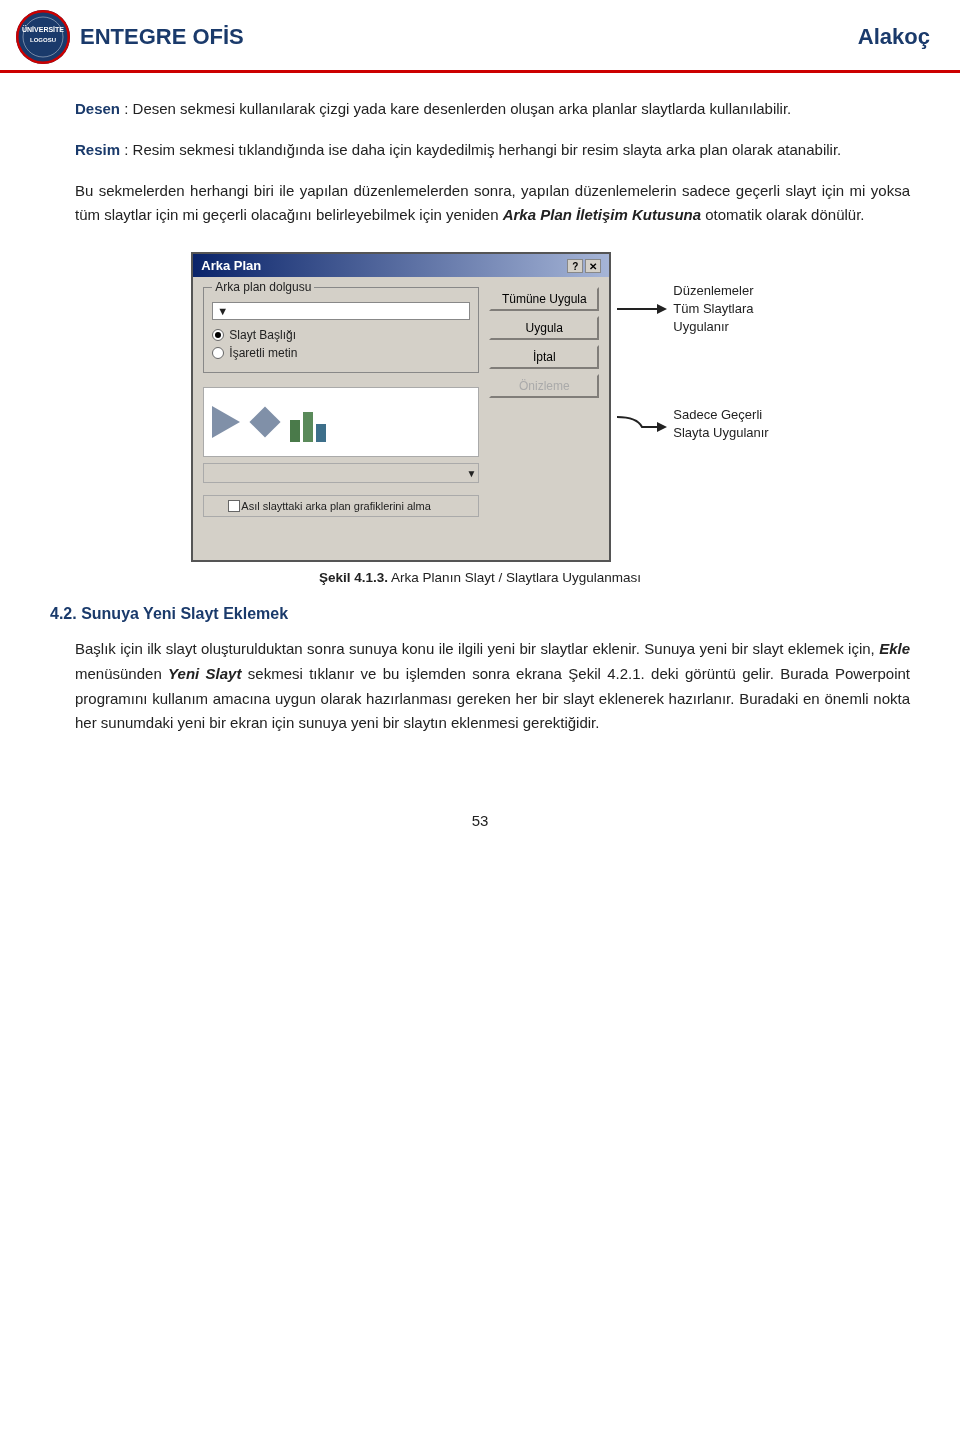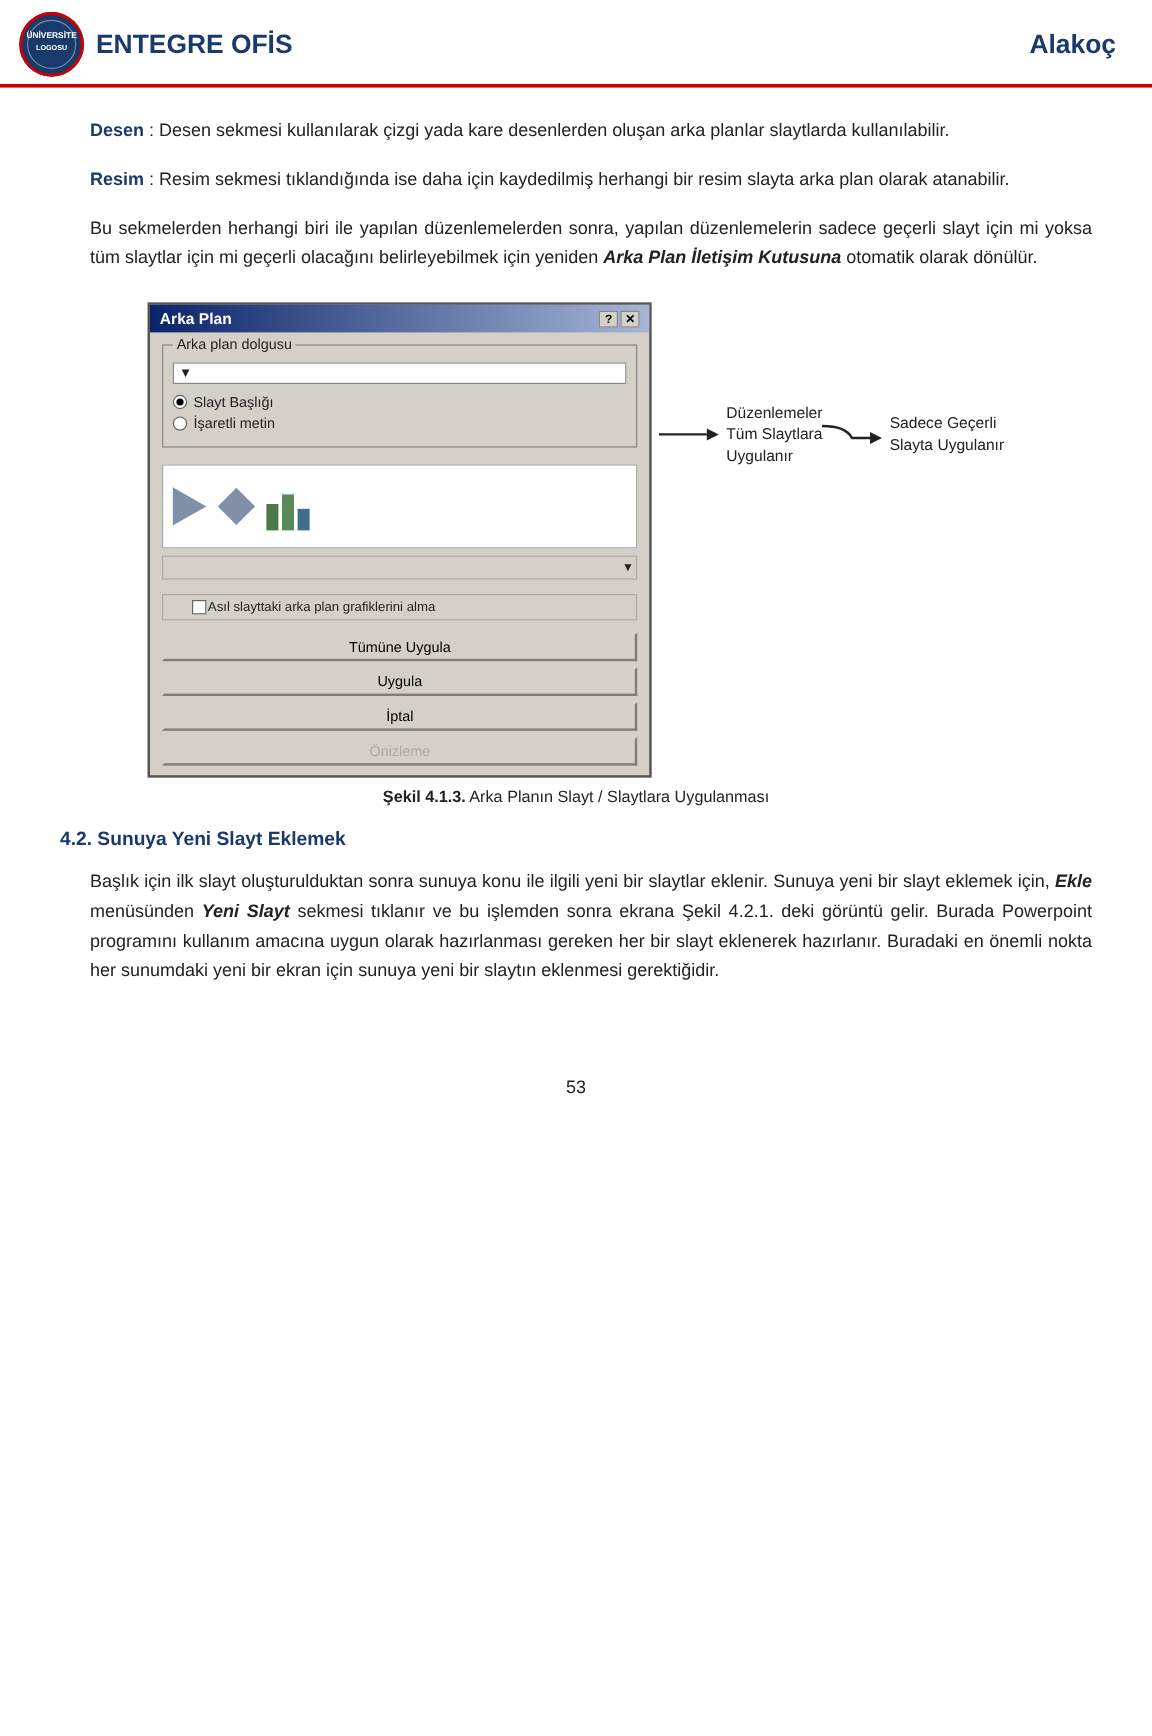--- a/index.html
+++ b/index.html
@@ -121,21 +121,20 @@
       justify-content: center;
       font-size: 10px;
       color: #000;
       cursor: pointer;
     }
 
     .dialog-body {
       padding: 10px 10px 8px 10px;
       display: flex;
       gap: 10px;
-      flex-direction: column;
     }
 
     .dialog-left {
       flex: 1;
       display: flex;
       flex-direction: column;
       gap: 6px;
     }
 
     .dialog-group-box {
@@ -356,21 +355,21 @@
 
         <div class="dialog-right">
           <button class="dialog-btn">Tümüne Uygula</button>
           <button class="dialog-btn">Uygula</button>
           <button class="dialog-btn">İptal</button>
           <button class="dialog-btn disabled">Önizleme</button>
         </div>
       </div>
     </div>
 
-    <div style="display:flex;flex-direction:row;justify-content:space-between;min-height:250px;padding:30px 0 60px 0;margin-left:6px;">
+    <div style="display:flex;flex-direction:column;justify-content:space-between;min-height:250px;padding:30px 0 60px 0;margin-left:6px;">
 
       <div style="display:flex;align-items:center;gap:6px;">
         <div style="display:flex;flex-direction:column;align-items:flex-start;">
           <svg width="50" height="20" viewBox="0 0 50 20">
             <line x1="0" y1="10" x2="40" y2="10" stroke="#222" stroke-width="2"></line>
             <polygon points="40,5 50,10 40,15" fill="#222"></polygon>
           </svg>
         </div>
         <div style="font-size:13px;line-height:1.4;">
           <div>Düzenlemeler</div>

